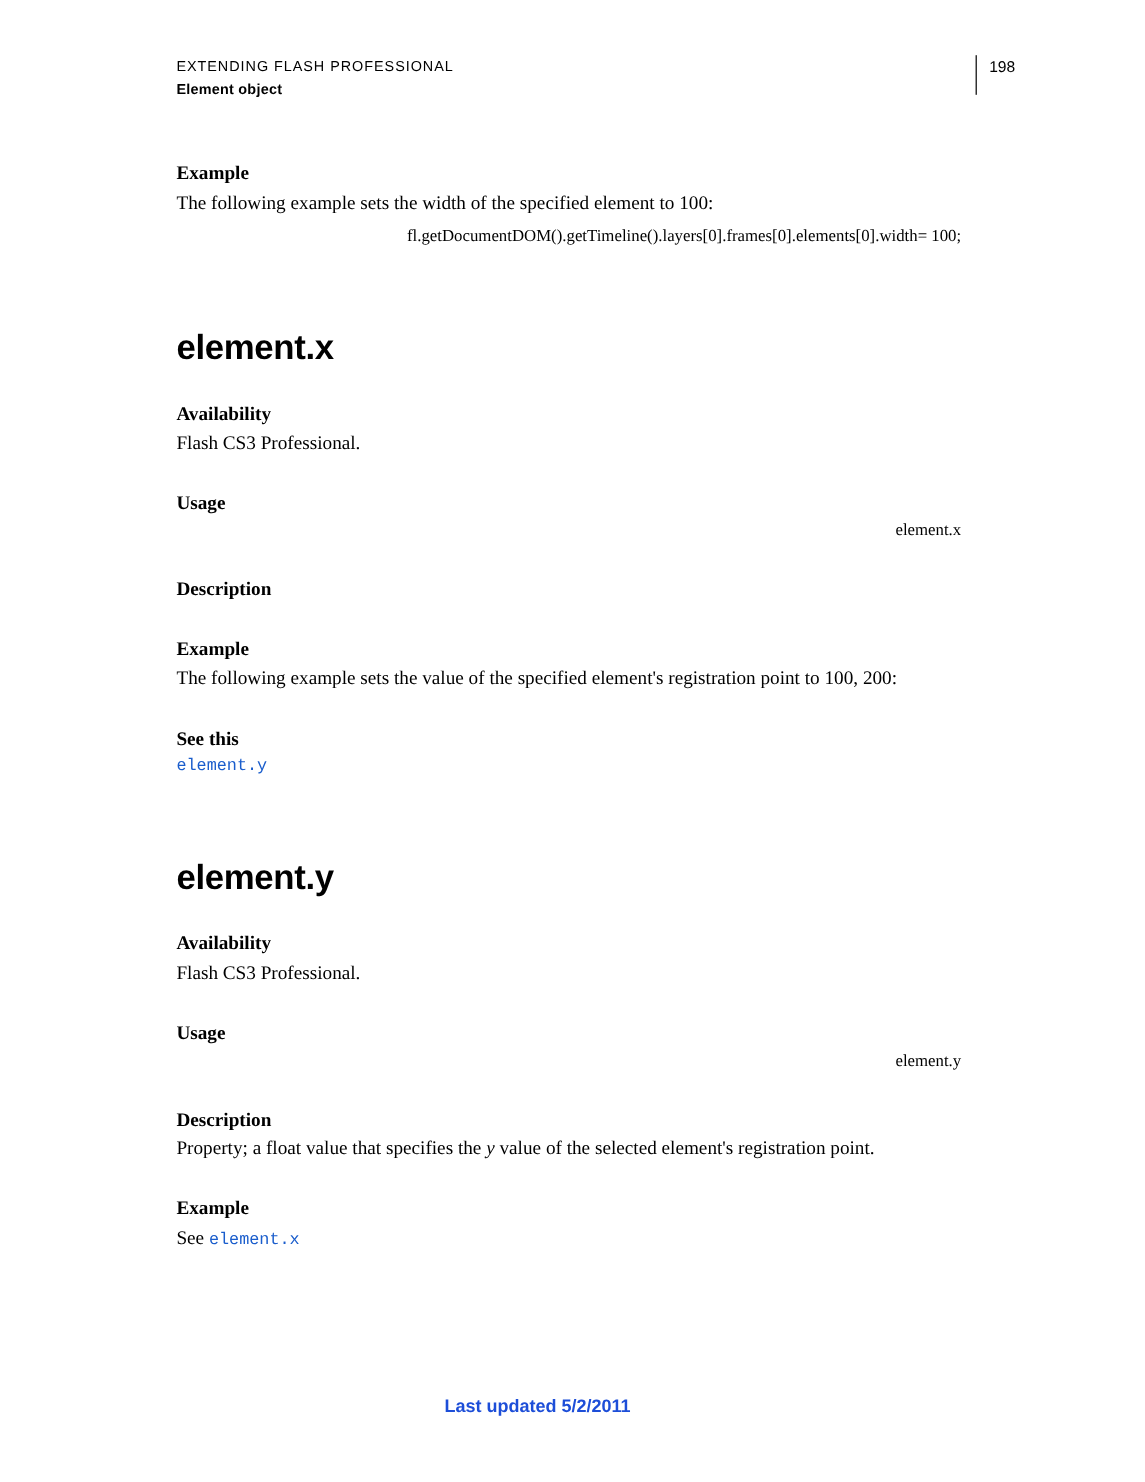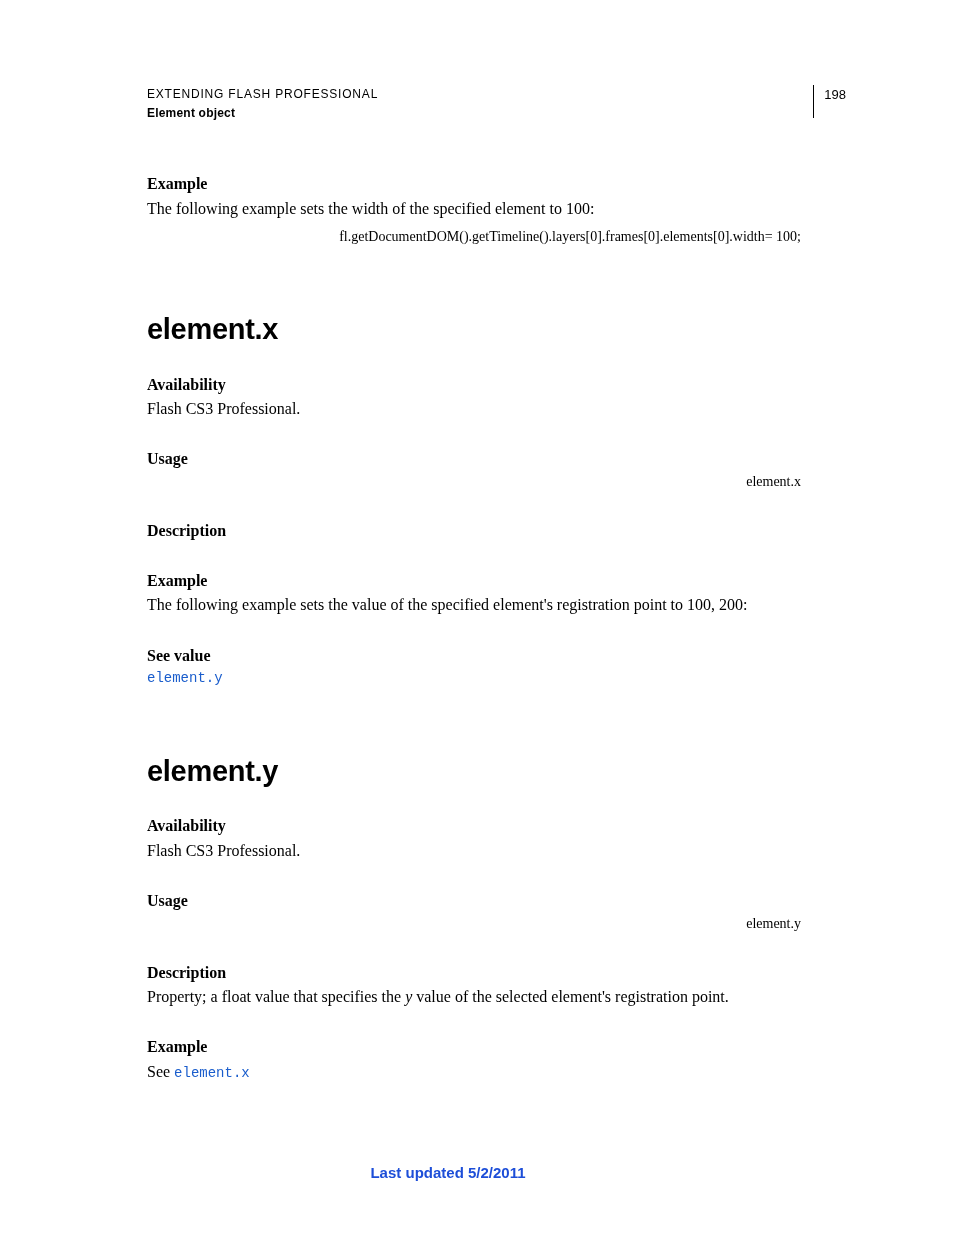--- a/index.html
+++ b/index.html
@@ -7,21 +7,21 @@
     padding: 0;
     background: #fff;
     font-family: "Minion Pro", Georgia, "Times New Roman", serif;
     color: #000;
   }
   .page {
     width: 896px;
     height: 1235px;
     position: relative;
     box-sizing: border-box;
-    padding: 85px 95px 0 147px;
+    padding: 46px 95px 0 147px;
   }
   .header {
     display: flex;
     justify-content: space-between;
     align-items: flex-start;
     margin-bottom: 50px;
   }
   .header-left {
     font-family: "Myriad Pro", "Helvetica Neue", Arial, sans-serif;
     font-size: 12px;
@@ -119,21 +119,21 @@
     <div class="para">Flash CS3 Professional.</div>
 
     <div class="sec-label">Usage</div>
     <div class="code" style="margin-top:2px">element.x</div>
 
     <div class="sec-label">Description</div>
 
     <div class="sec-label">Example</div>
     <div class="para">The following example sets the value of the specified element's registration point to 100, 200:</div>
 
-    <div class="sec-label">See value</div>
+    <div class="sec-label">See this</div>
     <div class="code-inline link" style="display:block;margin-top:2px">element.y</div>
 
     <div class="h1">element.y</div>
 
     <div class="sec-label" style="margin-top:22px">Availability</div>
     <div class="para">Flash CS3 Professional.</div>
 
     <div class="sec-label">Usage</div>
     <div class="code" style="margin-top:2px">element.y</div>
 

